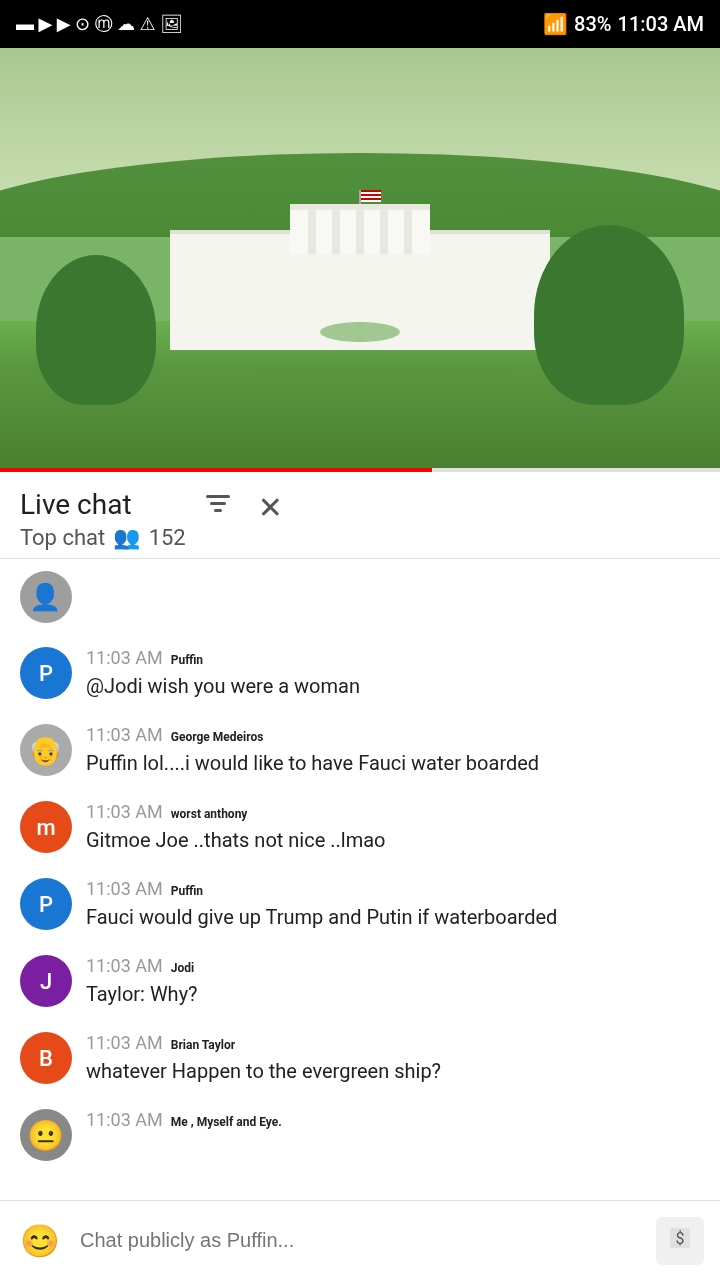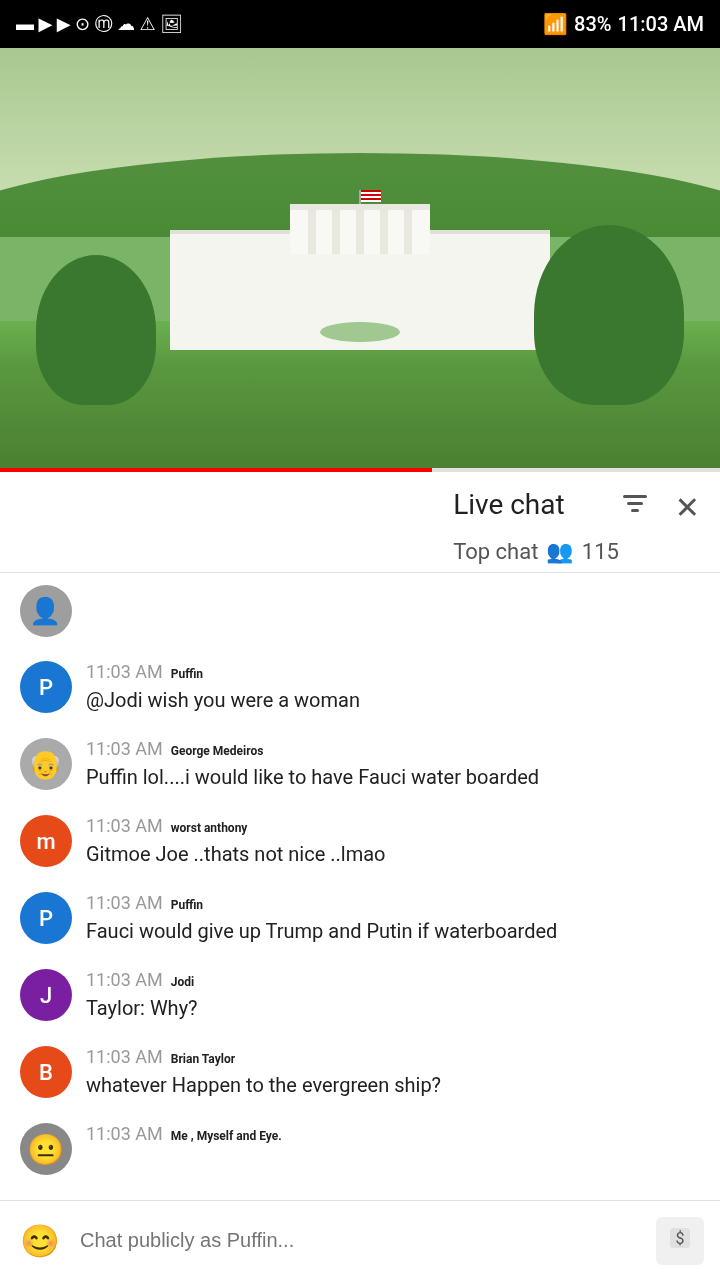--- a/index.html
+++ b/index.html
@@ -153,35 +153,36 @@
       background: #ff0000;
       width: 60%;
     }
 
     
     .chat-header {
       padding: 16px 20px 8px 20px;
       border-bottom: 1px solid #e0e0e0;
       display: flex;
       align-items: flex-start;
-      justify-content: flex-end;
+      justify-content: flex-start;
+      gap: 16px;
     }
     .chat-header-left {}
     .chat-title {
       font-size: 28px;
       font-weight: 400;
       color: #212121;
     }
     .chat-subtitle {
       font-size: 22px;
       color: #555;
       display: flex;
       align-items: center;
       gap: 8px;
-      margin-top: 18px;
+      margin-top: 4px;
     }
     .chat-header-right {
       display: flex;
       align-items: center;
       gap: 24px;
     }
     .header-icon {
       color: #555;
       font-size: 28px;
       cursor: pointer;
@@ -318,21 +319,21 @@
 <div class="progress-bar">
   <div class="progress-fill"></div>
 </div>
 
 <div class="chat-header">
   <div class="chat-header-left">
     <div class="chat-title">Live chat</div>
     <div class="chat-subtitle">
       <span>Top chat</span>
       <span>👥</span>
-      <span>115</span>
+      <span>152</span>
     </div>
   </div>
   <div class="chat-header-right">
     <span class="header-icon">
       <svg width="32" height="32" viewBox="0 0 32 32" fill="none">
         <rect x="4" y="7" width="24" height="3" rx="1.5" fill="#555"></rect>
         <rect x="8" y="14" width="16" height="3" rx="1.5" fill="#555"></rect>
         <rect x="12" y="21" width="8" height="3" rx="1.5" fill="#555"></rect>
       </svg>
     </span>

